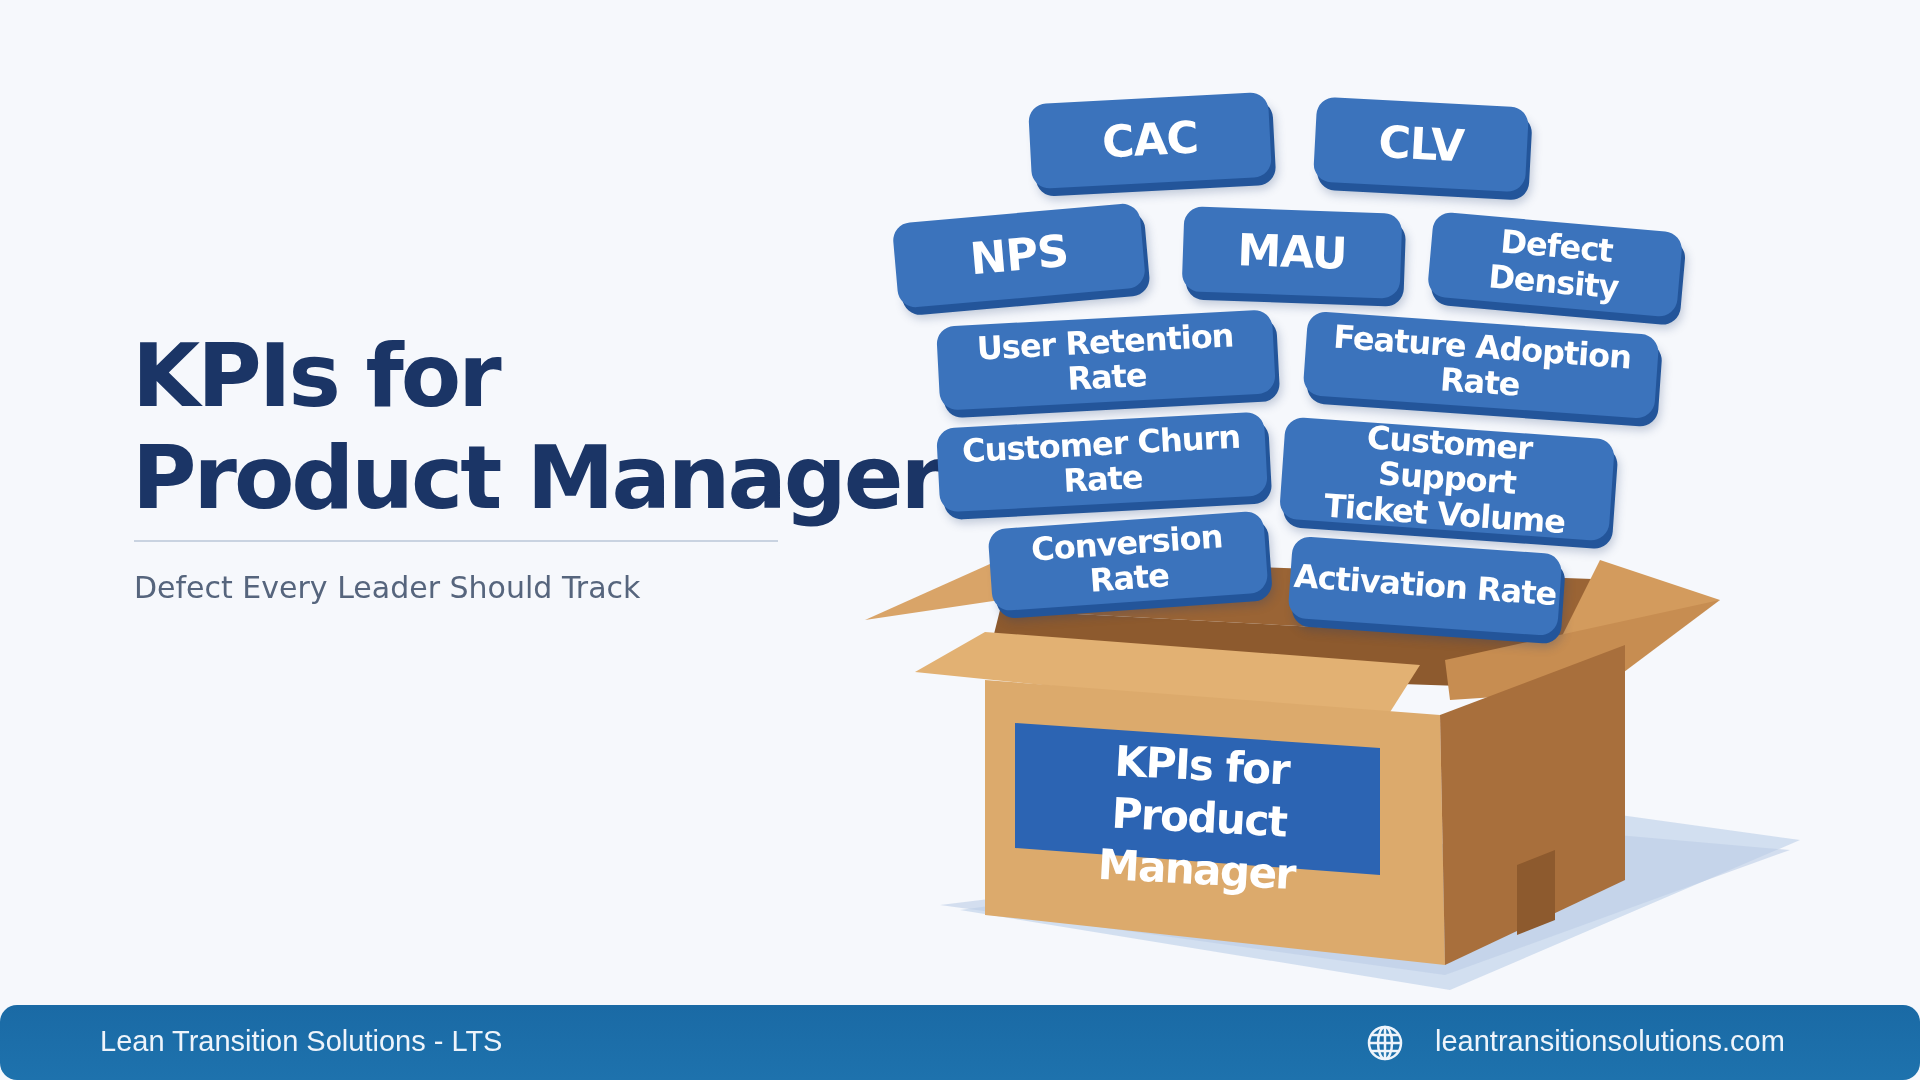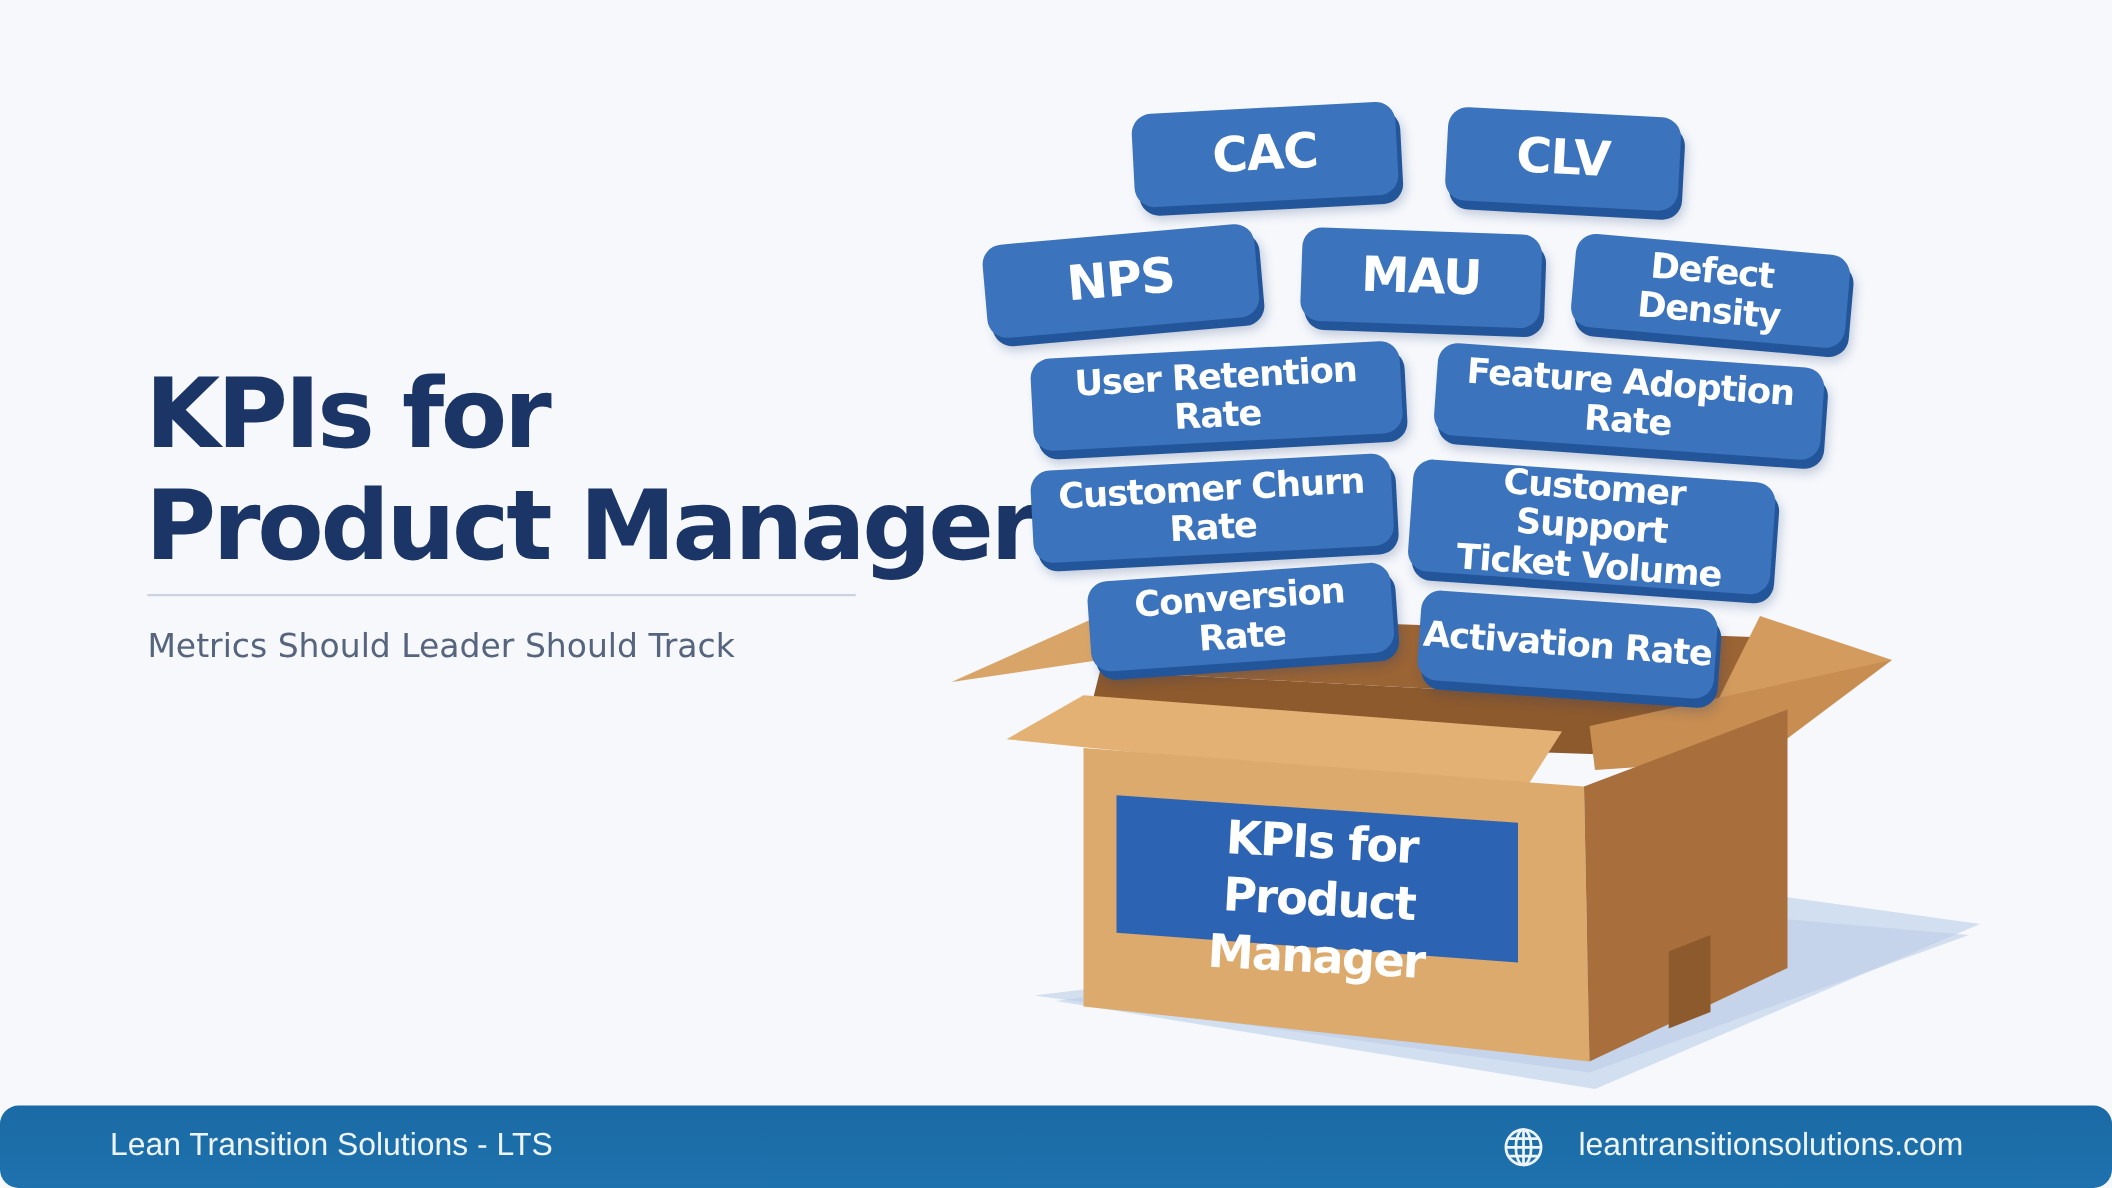--- a/index.html
+++ b/index.html
@@ -42,21 +42,21 @@
     .footer .globe { position:absolute; left:1365px; top:18px; width:40px; height:40px; }
   </style>
 </head>
 <body>
 
 <div class="title">
   <span>KPIs for</span>
   <span>Product Manager</span>
 </div>
 <div class="divider"></div>
-<div class="subtitle">Metrics Should Leader Should Track</div>
+<div class="subtitle">Defect Every Leader Should Track</div>
 
 <div class="stage">
 
   <svg width="1920" height="1005" style="position:absolute;left:0;top:0">
 
     <polygon points="960,910 1450,990 1800,840 1620,815 1620,820" fill="#c9d8ec" opacity="0.8"></polygon>
     <polygon points="940,905 1445,975 1790,850 1560,830" fill="#bccde6" opacity="0.6"></polygon>
 
     <polygon points="1000,610 1060,560 1620,580 1560,640" fill="#9a6435"></polygon>
 

